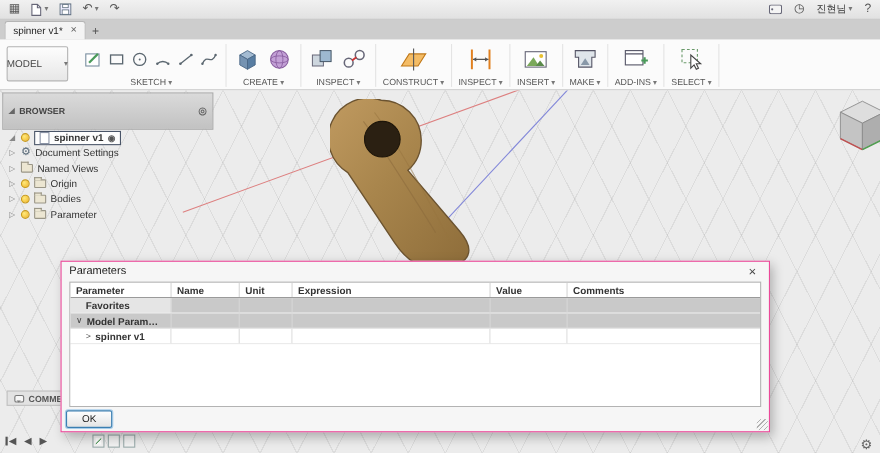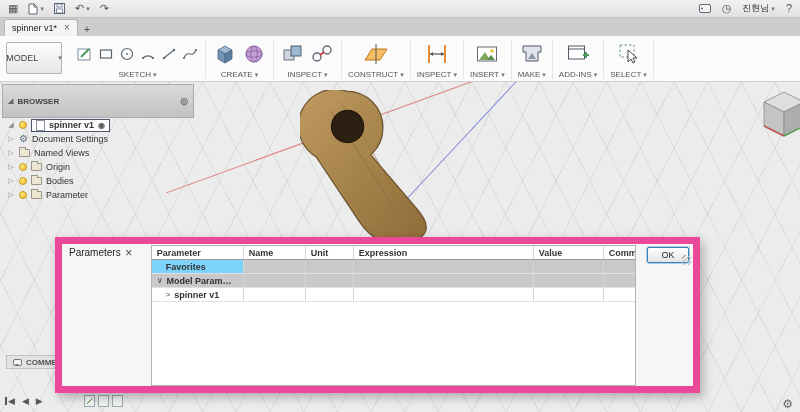--- a/index.html
+++ b/index.html
@@ -63,34 +63,34 @@
   .folder::before { content:""; position:absolute; top:-3px; left:-1px; width:5px; height:2px;
     background:#ece6d2; border:1px solid #9a9687; border-bottom:none; }
   .gear-glyph { font-size:10px; color:#5a6b7a; line-height:1; }
   .root-box { display:flex; align-items:center; gap:4px; border:1px solid #4a5568; background:rgba(255,255,255,.9);
     padding:0 4px; height:13px; font-weight:bold; }
   .doc-ic { width:9px; height:11px; background:#fff; border:1px solid #8a93a5; }
   .radio { font-size:8px; color:#555; }
 
   
   .dialog { position:absolute; left:55px; top:237px; width:645px; height:156px; background:#f6f6f6;
-    border:7px solid #ec4899; box-shadow:3px 4px 10px rgba(0,0,0,.28); z-index:20; display:flex; flex-direction:row; }
+    border:1px solid #ec4899; box-shadow:3px 4px 10px rgba(0,0,0,.28); z-index:20; display:flex; flex-direction:column; }
   .dlg-title { height:17px; display:flex; align-items:center; padding:0 7px; font-size:10px; color:#222; }
   .dlg-close { margin-left:auto; font-size:12px; color:#444; width:16px; text-align:center; line-height:1; }
   .dlg-table { margin:1px 7px 0; border:1px solid #b3b3b3; background:#fff; flex:1; display:flex;
     flex-direction:column; overflow:hidden; }
   .trow { display:flex; height:14px; border-bottom:1px solid #e0e0e0; align-items:stretch; flex:0 0 auto; }
   .cell { border-right:1px solid #d6d6d6; display:flex; align-items:center; padding:0 5px; font-size:9px;
     overflow:hidden; white-space:nowrap; }
   .c1{ width:92px; } .c2{ width:62px; } .c3{ width:48px; } .c4{ width:180px; } .c5{ width:70px; }
   .c6{ flex:1; border-right:none; }
   .thead .cell { font-weight:bold; }
   .thead { border-bottom:1px solid #9a9a9a; }
   .grp .cell { background:#c9c9c9; }
-  .grp .c1 { background:#7dd3fc; font-weight:bold; }
+  .grp .c1 { background:#e5e5e5; font-weight:bold; }
   .grp2 .c1 { background:#fff; font-weight:bold; }
   .grp2 .cell { background:#c9c9c9; }
   .leaf .cell { background:#fff; font-weight:bold; }
   .ind1 { padding-left:14px; }
   .rx { font-size:8px; color:#444; margin-right:4px; font-weight:normal; }
   .tfill { flex:1; background:#fff; }
   .dlg-footer { height:22px; display:flex; align-items:center; justify-content:flex-start; padding:0 4px; position:relative; }
   .ok-btn { width:42px; height:16px; font-size:9px; color:#222; font-family:inherit;
     background:linear-gradient(#fefefe,#e4e4e4); border:1px solid #3c7fb1; border-radius:2px;
     box-shadow:0 0 0 1px #a8cdea; }

